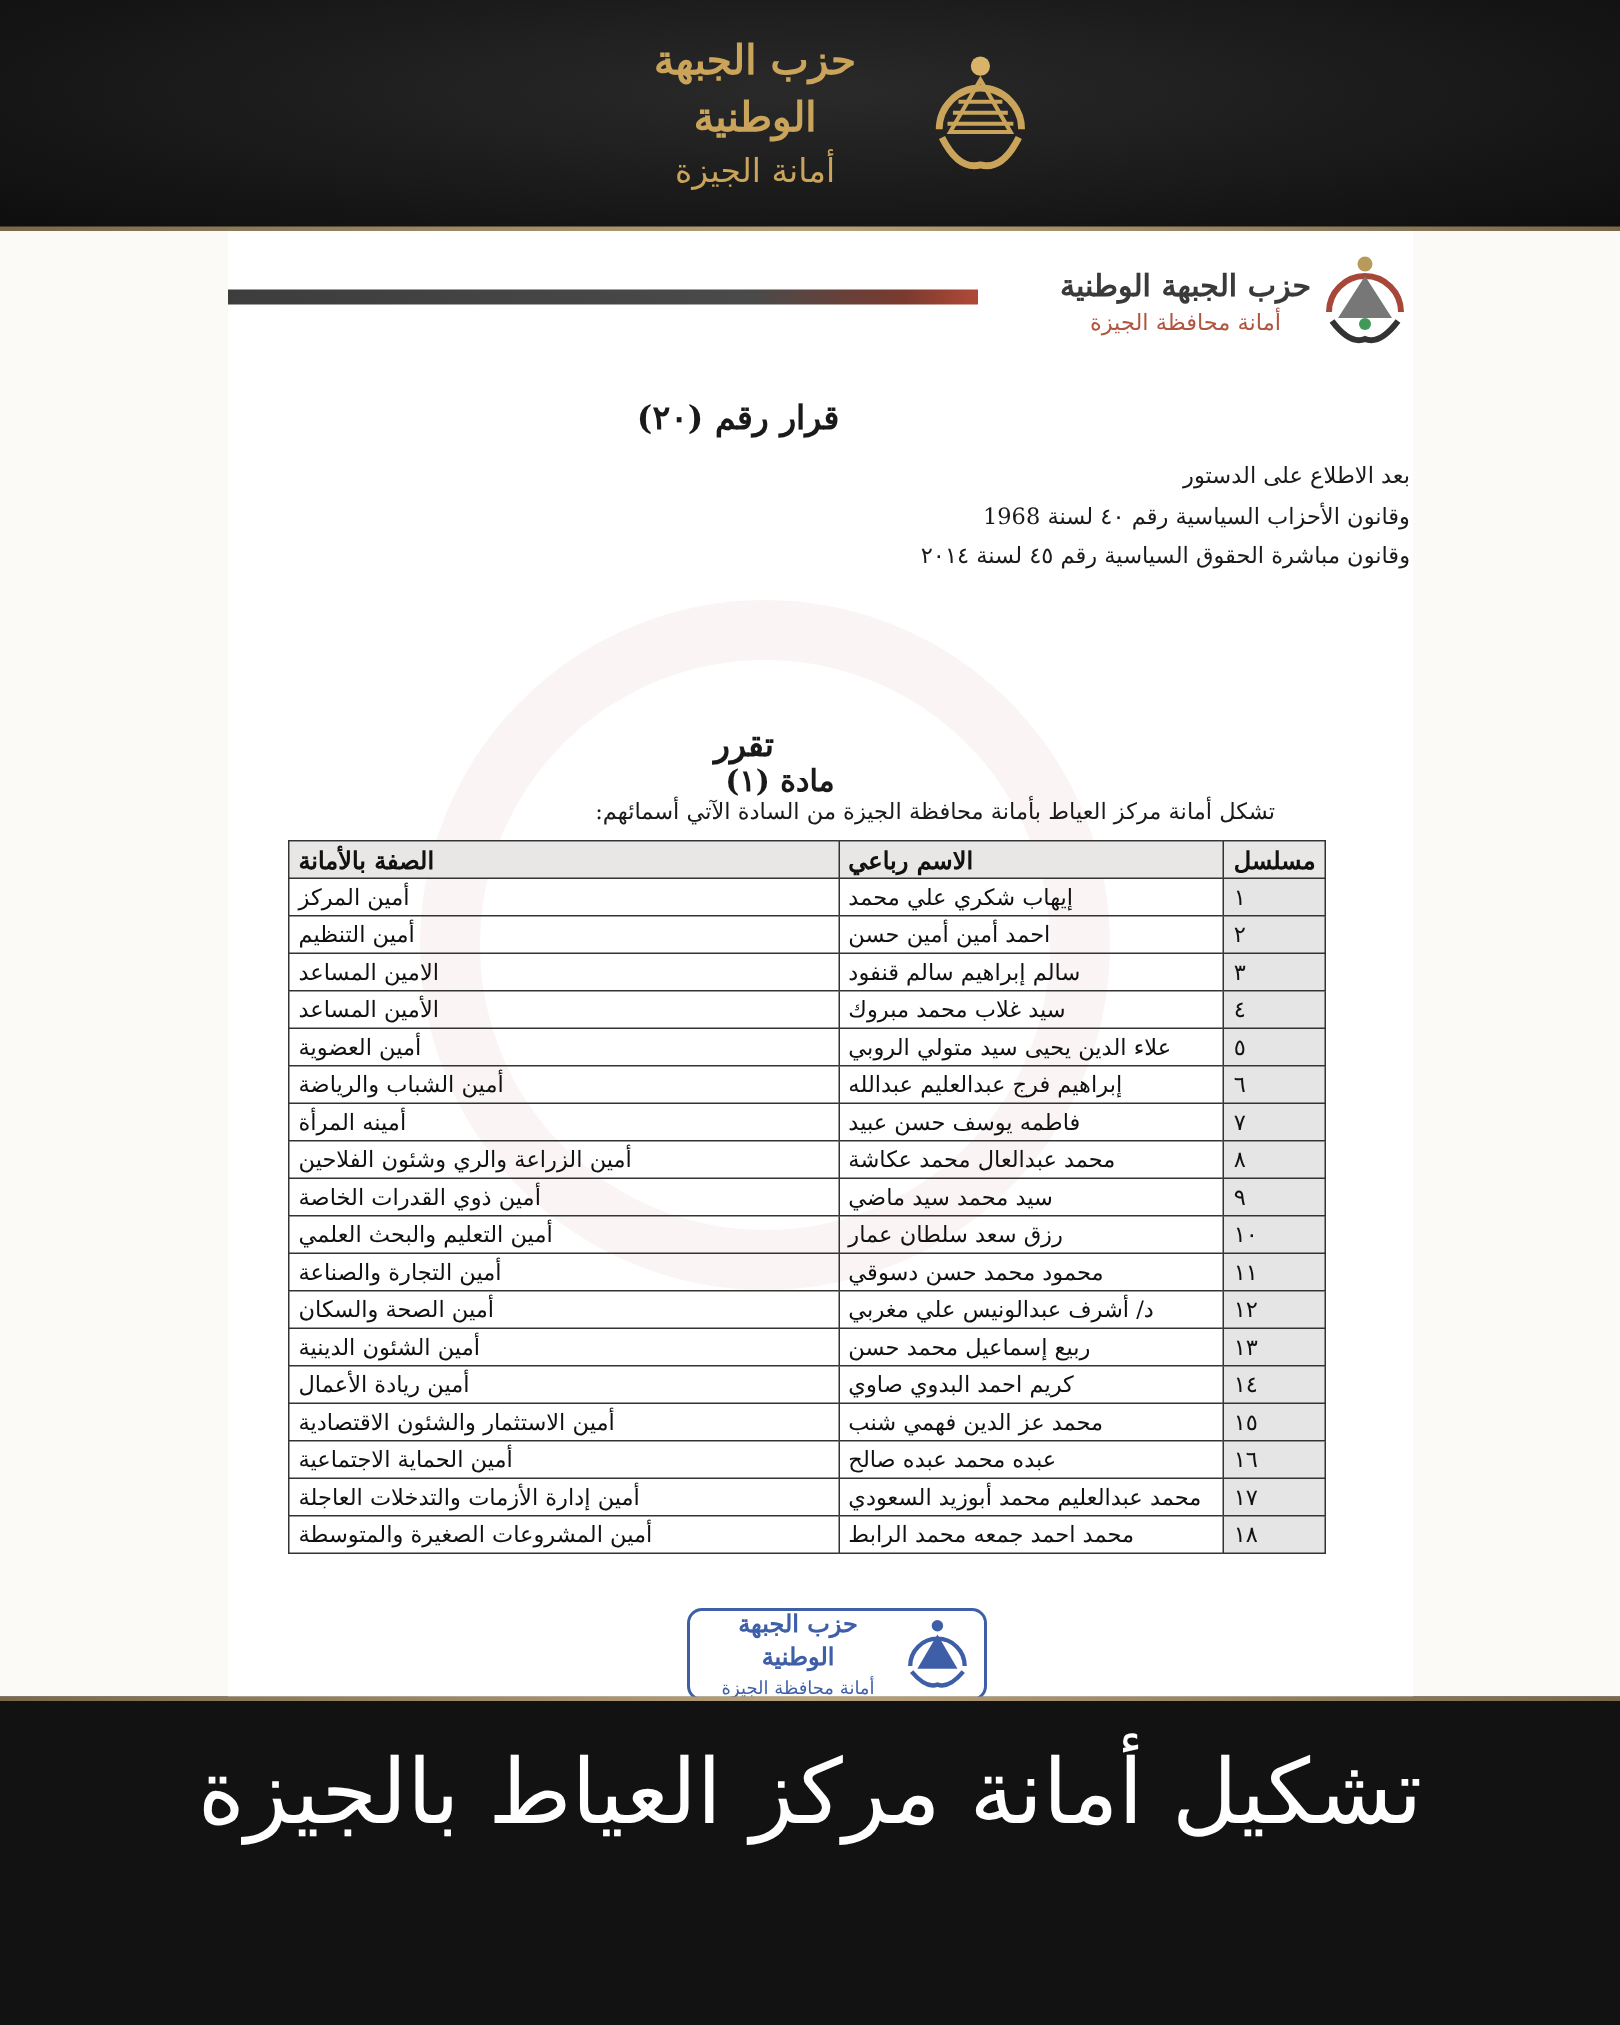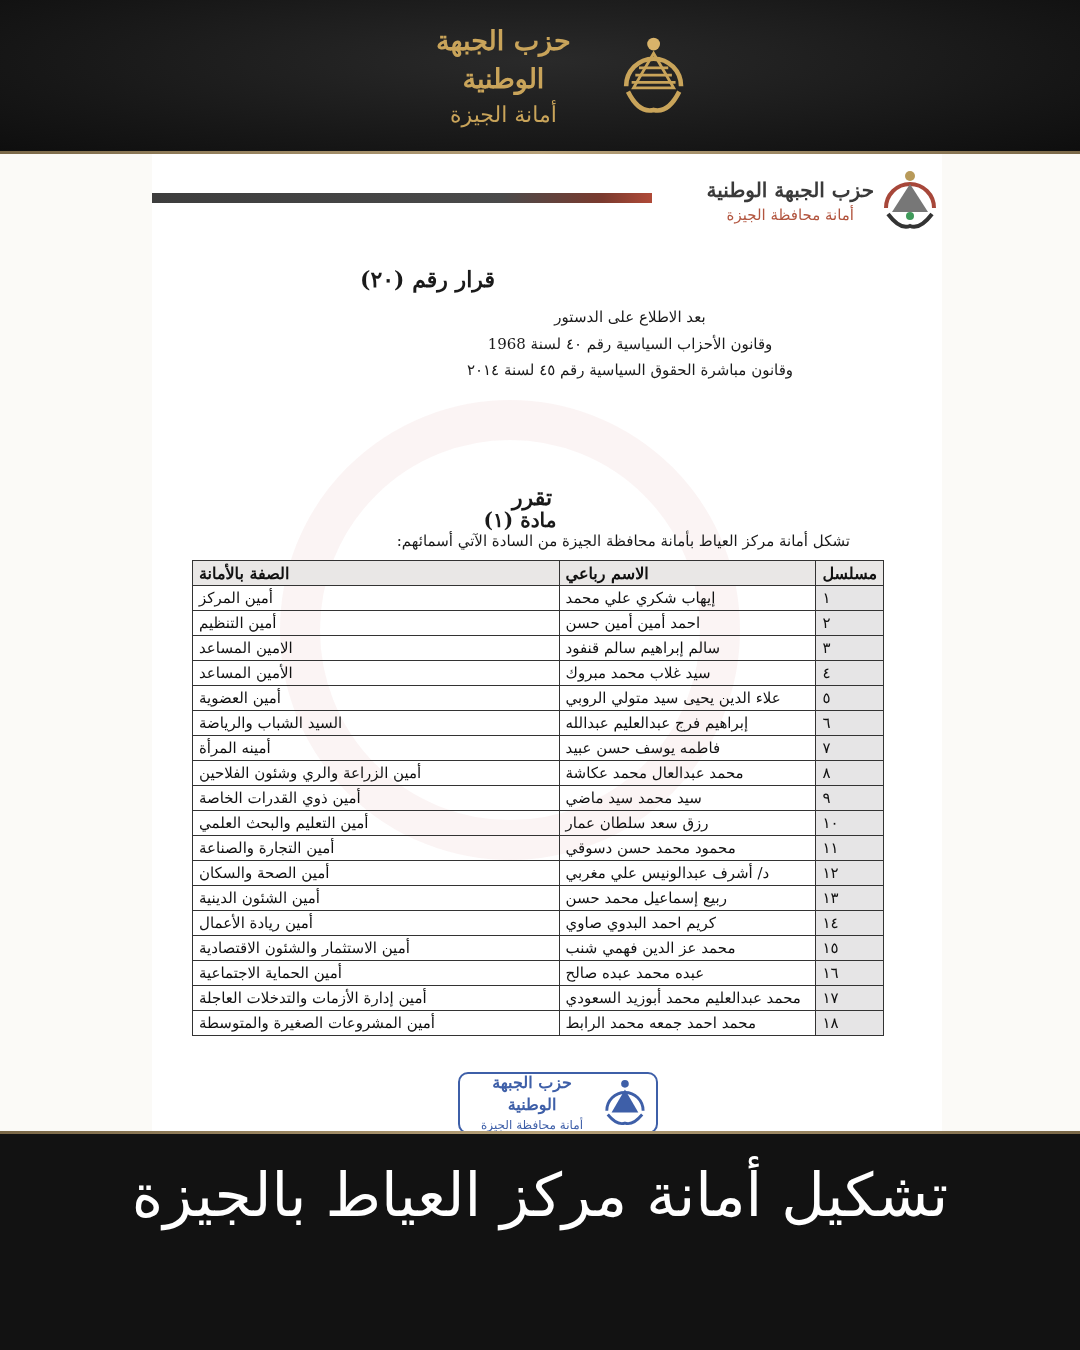--- a/index.html
+++ b/index.html
@@ -18,24 +18,24 @@
   .paper-inner{position:absolute;left:152px;top:0;width:790px;height:977px;background:#ffffff;}
   .doc-rule{position:absolute;left:152px;top:193px;width:500px;height:10px;background:linear-gradient(90deg,#3d3d3d 0%,#4a4a4a 70%,#7a3a2e 90%,#b04a38 100%);}
   .doc-logo{position:absolute;left:680px;top:168px;width:260px;height:66px;display:flex;direction:rtl;align-items:center;}
   .doc-logo-emblem{width:60px;height:66px;}
   .doc-logo-text{margin-right:6px;text-align:center;}
   .doc-logo-name{font-size:20px;font-weight:bold;color:#3a3a3a;line-height:28px;}
   .doc-logo-sub{font-size:15px;color:#b2553f;line-height:22px;}
   .watermark{position:absolute;left:280px;top:400px;width:460px;height:460px;border-radius:50%;
     border:40px solid rgba(210,120,110,0.08);box-sizing:border-box;}
   .doc{position:absolute;direction:rtl;color:#1a1a1a;}
-  .decision-title{left:360px;top:266px;width:300px;text-align:left;font-size:22px;font-weight:bold;}
+  .decision-title{left:342px;top:266px;width:300px;text-align:center;font-size:22px;font-weight:bold;}
   .preamble{right:140px;top:304px;width:620px;font-size:15px;line-height:26.5px;}
-  .preamble div{white-space:nowrap;text-align:center;}
-  .decides{left:432px;top:484px;width:200px;text-align:center;font-size:22px;font-weight:bold;}
+  .preamble div{white-space:nowrap;}
+  .decides{left:396px;top:484px;width:200px;text-align:center;font-size:22px;font-weight:bold;}
   .article{left:420px;top:508px;width:200px;text-align:center;font-size:20px;font-weight:bold;}
   .intro{right:230px;top:532px;font-size:15px;white-space:nowrap;}
   table.members{position:absolute;left:192px;top:560px;width:692px;border-collapse:collapse;direction:rtl;font-size:15px;color:#111;}
   table.members th,table.members td{border:1.5px solid #333;height:24px;padding:0 6px;text-align:left;}
   table.members th{background:#e9e7e6;font-weight:bold;font-size:16px;height:24px;}
   table.members td.num{background:#e6e5e6;width:54px;}
   table.members td.name{width:248px;}
   table.members td.role{width:360px;}
   .stamp{position:absolute;left:458px;top:1072px;width:200px;height:62px;border:2px solid #3e5fa8;border-radius:10px;
     display:flex;direction:rtl;align-items:center;padding:0 8px;box-sizing:border-box;color:#3e5fa8;}
@@ -130,21 +130,21 @@
         <td class="role">الأمين المساعد</td>
       </tr>
     <tr>
         <td class="num">٥</td>
         <td class="name">علاء الدين يحيى سيد متولي الروبي</td>
         <td class="role">أمين العضوية</td>
       </tr>
     <tr>
         <td class="num">٦</td>
         <td class="name">إبراهيم فرج عبدالعليم عبدالله</td>
-        <td class="role">السيد الشباب والرياضة</td>
+        <td class="role">أمين الشباب والرياضة</td>
       </tr>
     <tr>
         <td class="num">٧</td>
         <td class="name">فاطمه يوسف حسن عبيد</td>
         <td class="role">أمينه المرأة</td>
       </tr>
     <tr>
         <td class="num">٨</td>
         <td class="name">محمد عبدالعال محمد عكاشة</td>
         <td class="role">أمين الزراعة والري وشئون الفلاحين</td>

